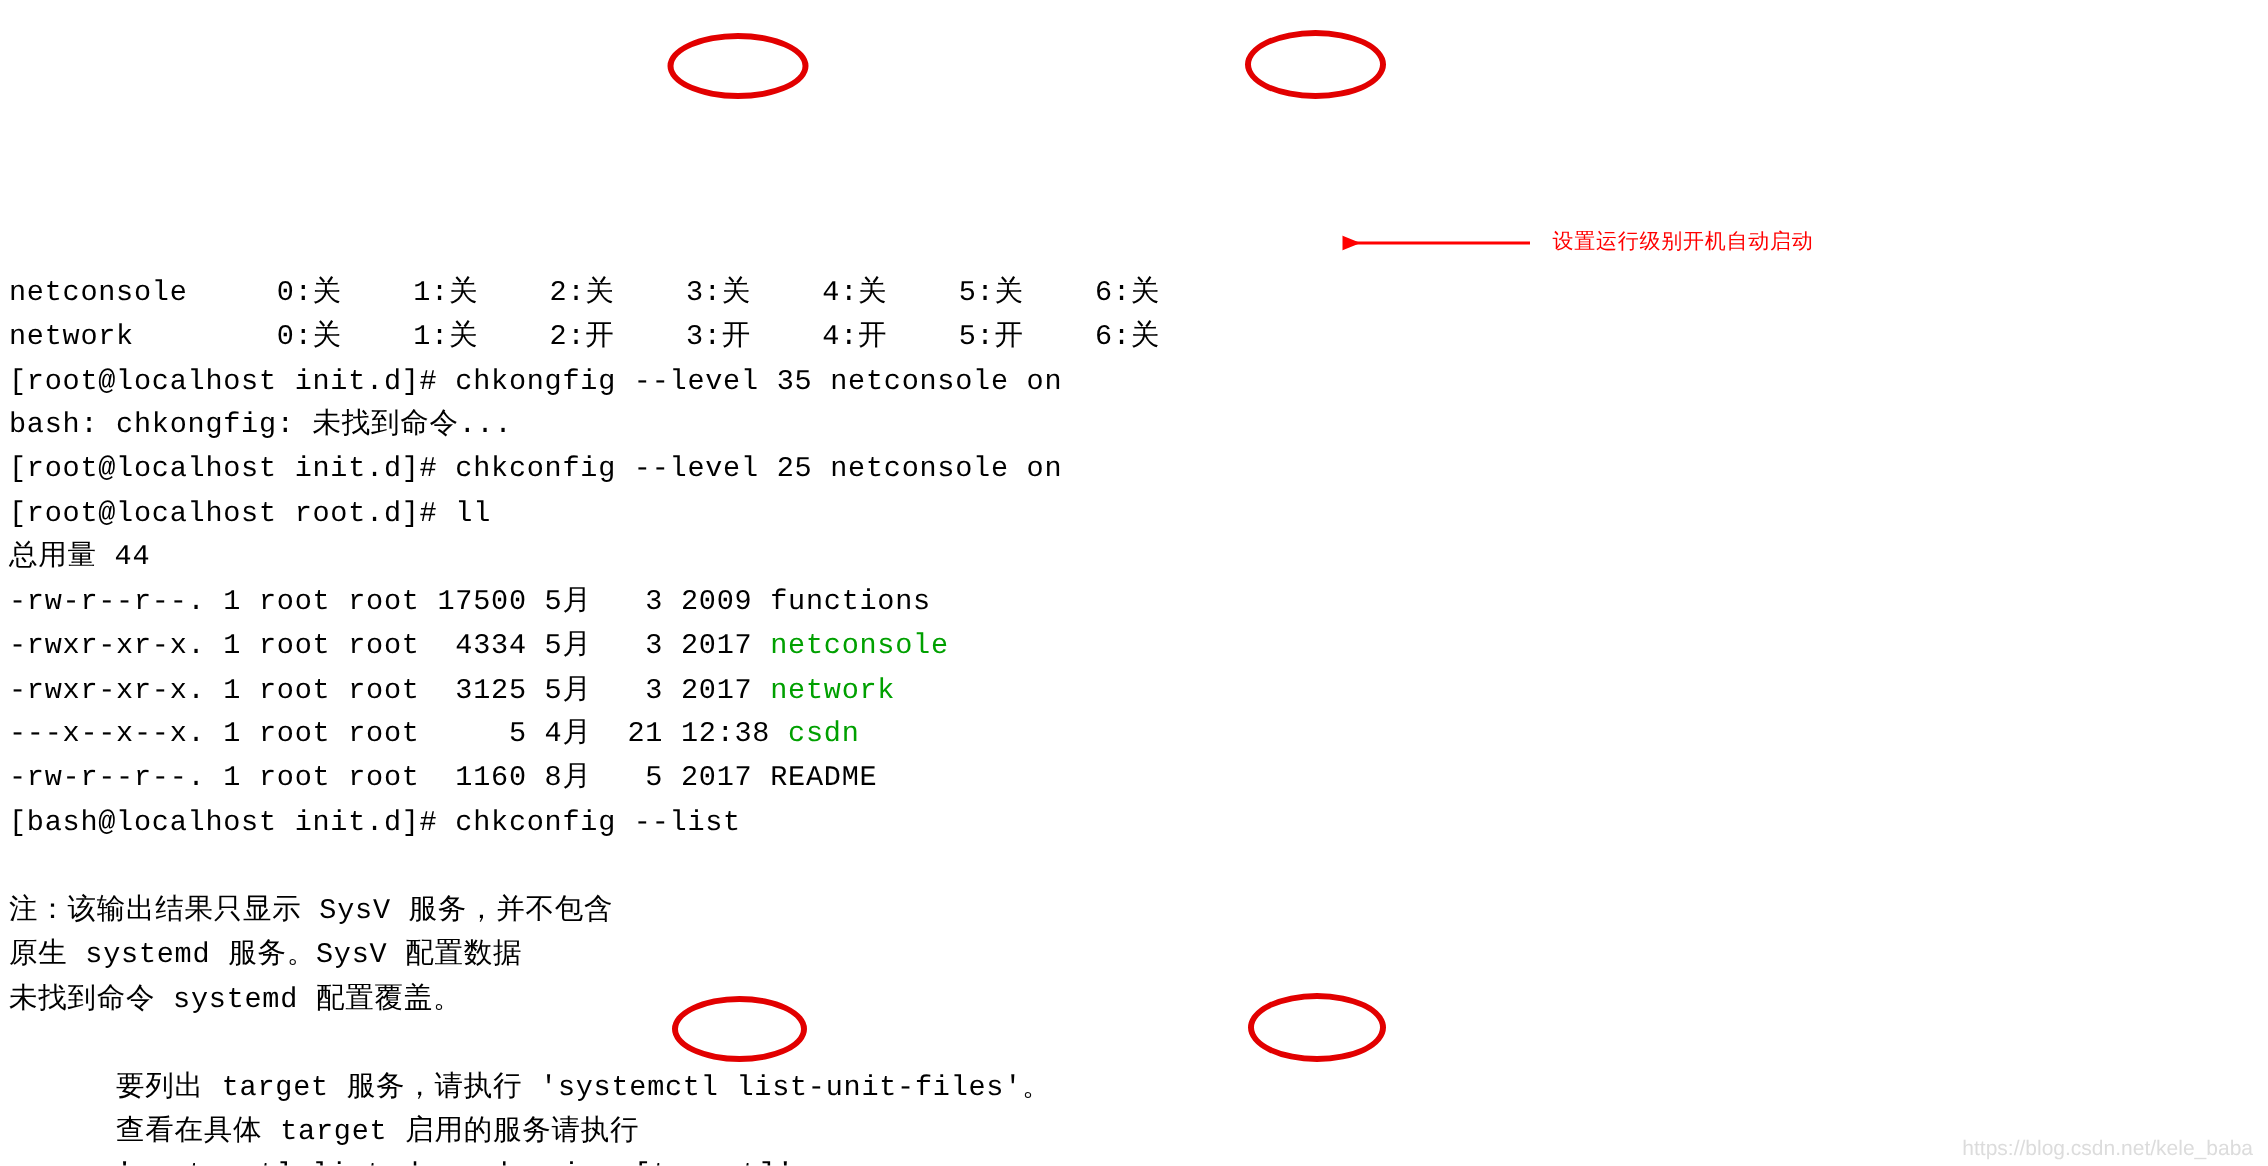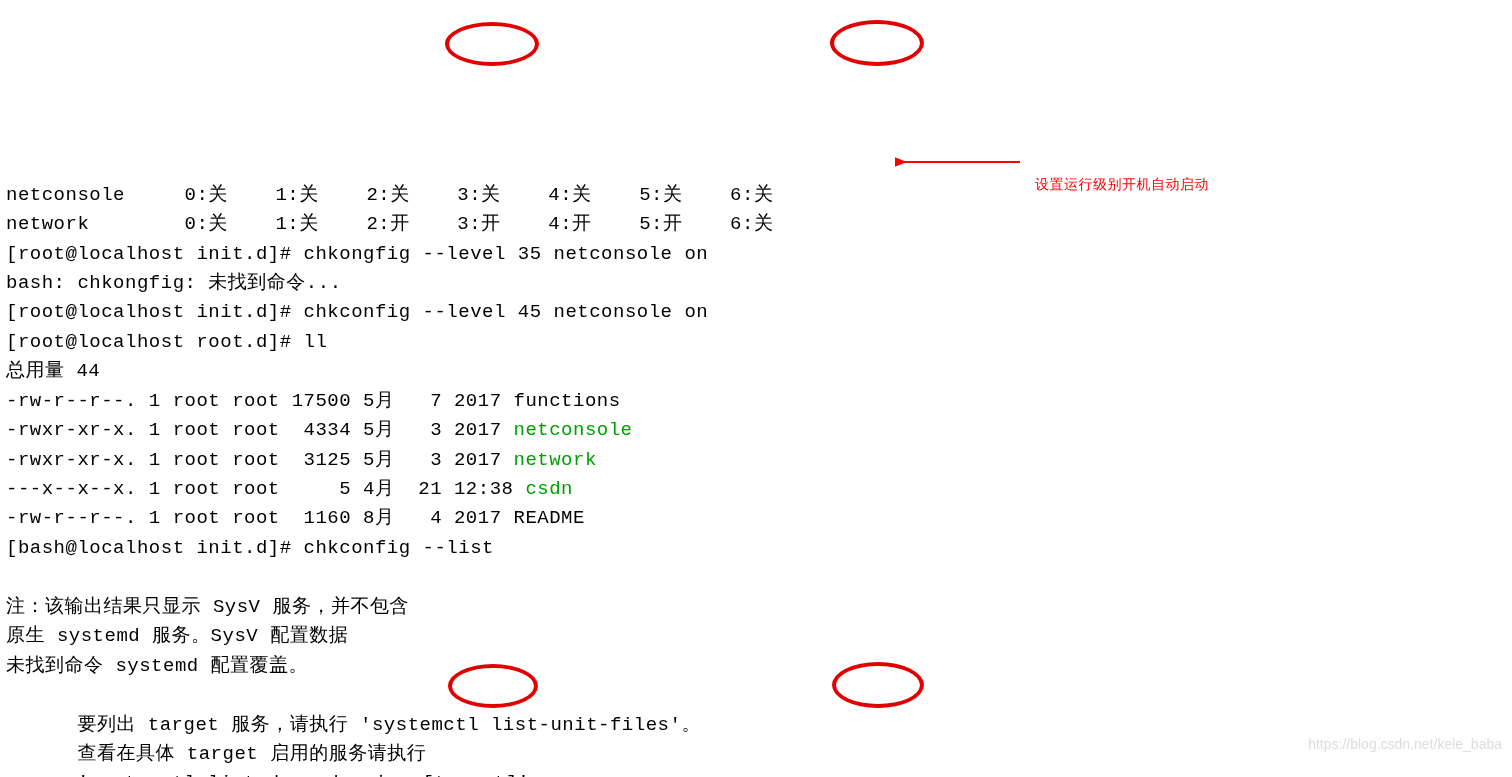--- a/index.html
+++ b/index.html
@@ -31,46 +31,46 @@
   }
   .circle {
     position: absolute;
     border: 4px solid #e20000;
     border-radius: 50%;
     pointer-events: none;
   }
   .watermark {
     position: absolute;
     right: 10px;
-    bottom: 21px;
+    bottom: 0;
     color: #dcdcdc;
     font-family: Arial, sans-serif;
     font-size: 14px;
     letter-spacing: 0;
   }
 </style>
 </head>
 <body>
 
 
 
 
 <div>
 <span><span>netconsole</span>     <span>0:关</span>    <span>1:关</span>    <span>2:关</span>    <span>3:关</span>    <span>4:关</span>    <span>5:关</span>    <span>6:关</span></span>
 <span><span>network</span>        <span>0:关</span>    <span>1:关</span>    <span>2:开</span>    <span>3:开</span>    <span>4:开</span>    <span>5:开</span>    <span>6:关</span></span>
 <span>[root@localhost init.d]# chkongfig --level 35 netconsole on</span>
 <span>bash: chkongfig: 未找到命令...</span>
-<span>[root@localhost init.d]# chkconfig --level 45 netconsole on</span>
+<span>[root@localhost init.d]# chkconfig --level 25 netconsole on</span>
 <span>[root@localhost root.d]# ll</span>
 <span>总用量 44</span>
-<span>-rw-r--r--. 1 root root 17500 5月   7 2017 functions</span>
+<span>-rw-r--r--. 1 root root 17500 5月   3 2009 functions</span>
 <span><span>-rwxr-xr-x. 1 root root  4334 5月   3 2017 </span><span class="green">netconsole</span></span>
 <span><span>-rwxr-xr-x. 1 root root  3125 5月   3 2017 </span><span class="green">network</span></span>
 <span><span>---x--x--x. 1 root root     5 4月  21 12:38 </span><span class="green">csdn</span></span>
-<span>-rw-r--r--. 1 root root  1160 8月   4 2017 README</span>
+<span>-rw-r--r--. 1 root root  1160 8月   5 2017 README</span>
 <span>[bash@localhost init.d]# chkconfig --list</span>
 
 <span>注：该输出结果只显示 SysV 服务，并不包含</span>
 <span>原生 systemd 服务。SysV 配置数据</span>
 <span>未找到命令 systemd 配置覆盖。</span>
 
 <span>      要列出 target 服务，请执行 'systemctl list-unit-files'。</span>
 <span>      查看在具体 target 启用的服务请执行</span>
 <span>      'systemctl list-dependencies [target]'。</span>
 
@@ -89,18 +89,18 @@
 
 
 <svg class="arrow" style="top:152px;left:895px;width:130px;height:20px;">
   <defs>
     <marker id="ah" markerWidth="10" markerHeight="8" refX="2" refY="4" orient="auto">
       <path d="M10,0 L0,4 L10,8 Z" fill="#ff0000"></path>
     </marker>
   </defs>
   <line x1="125" y1="10" x2="8" y2="10" stroke="#ff0000" stroke-width="2" marker-end="url(#ah)"></line>
 </svg>
-<div class="annotation" style="top:174px;left:1035px;">设置运行级别开机自动启动</div>
+<div class="annotation" style="top:150px;left:1035px;">设置运行级别开机自动启动</div>
 
 <div class="watermark">https://blog.csdn.net/kele_baba</div>
 
 
 
 
 </body></html>

